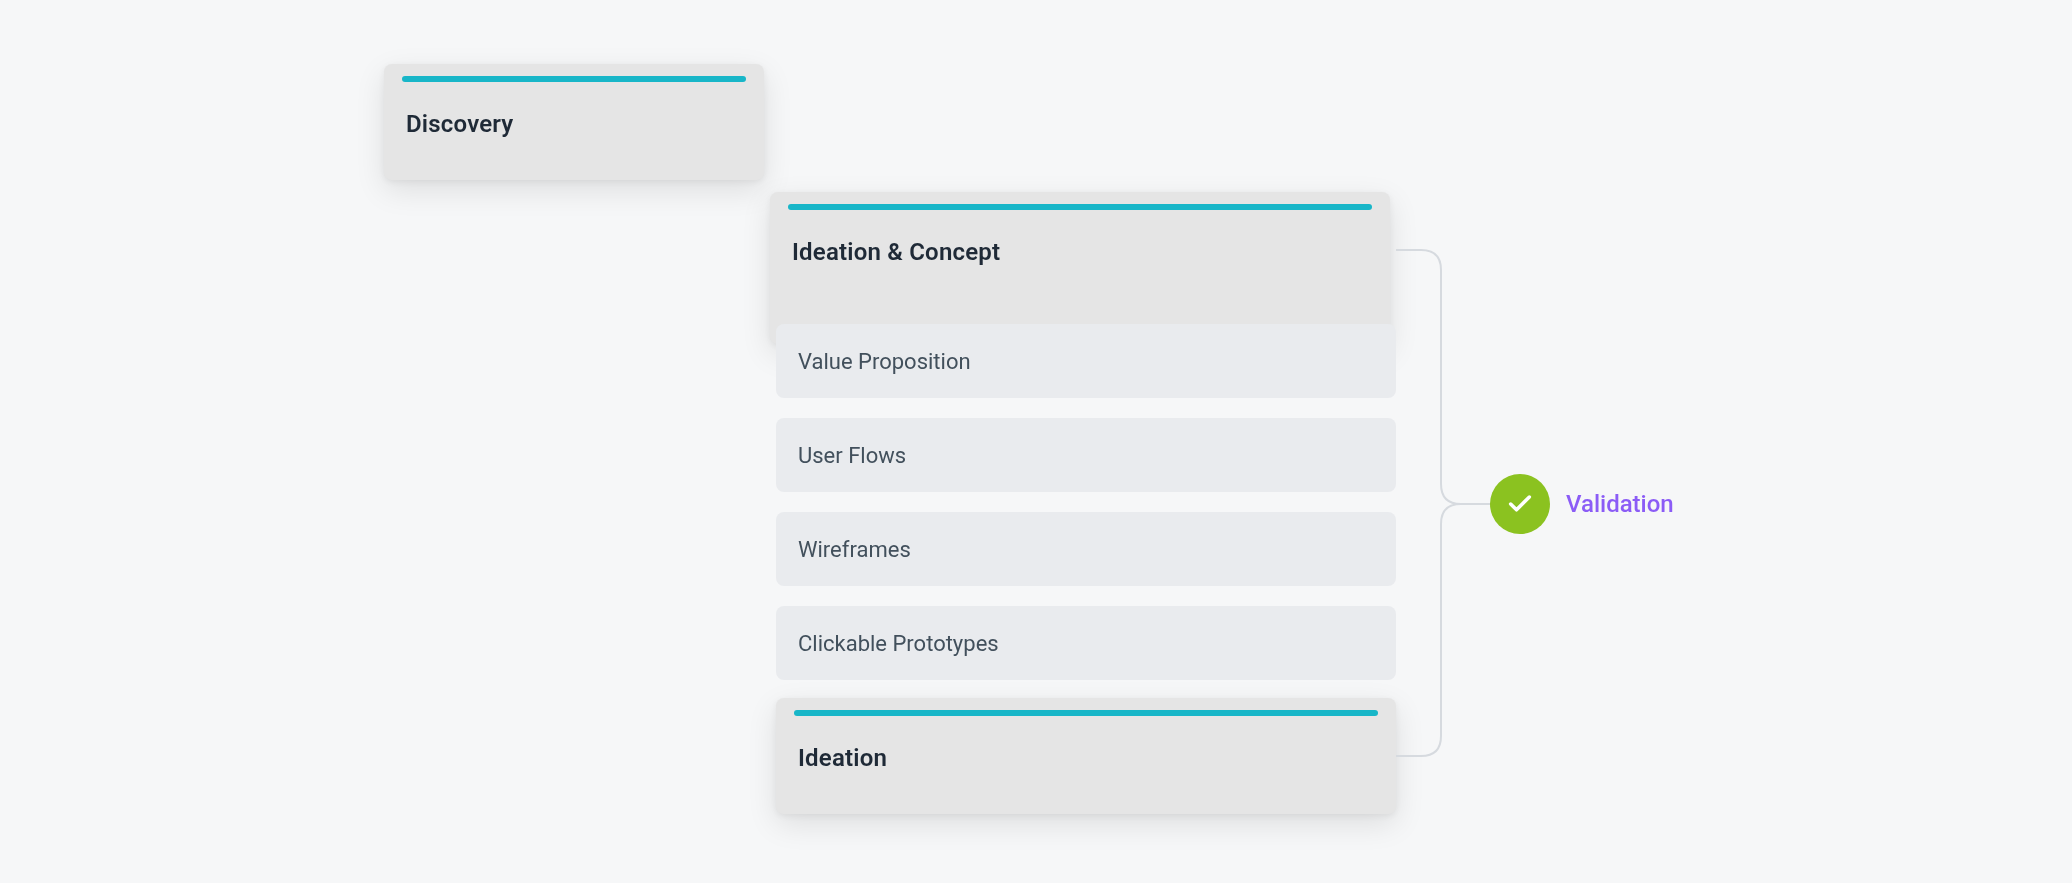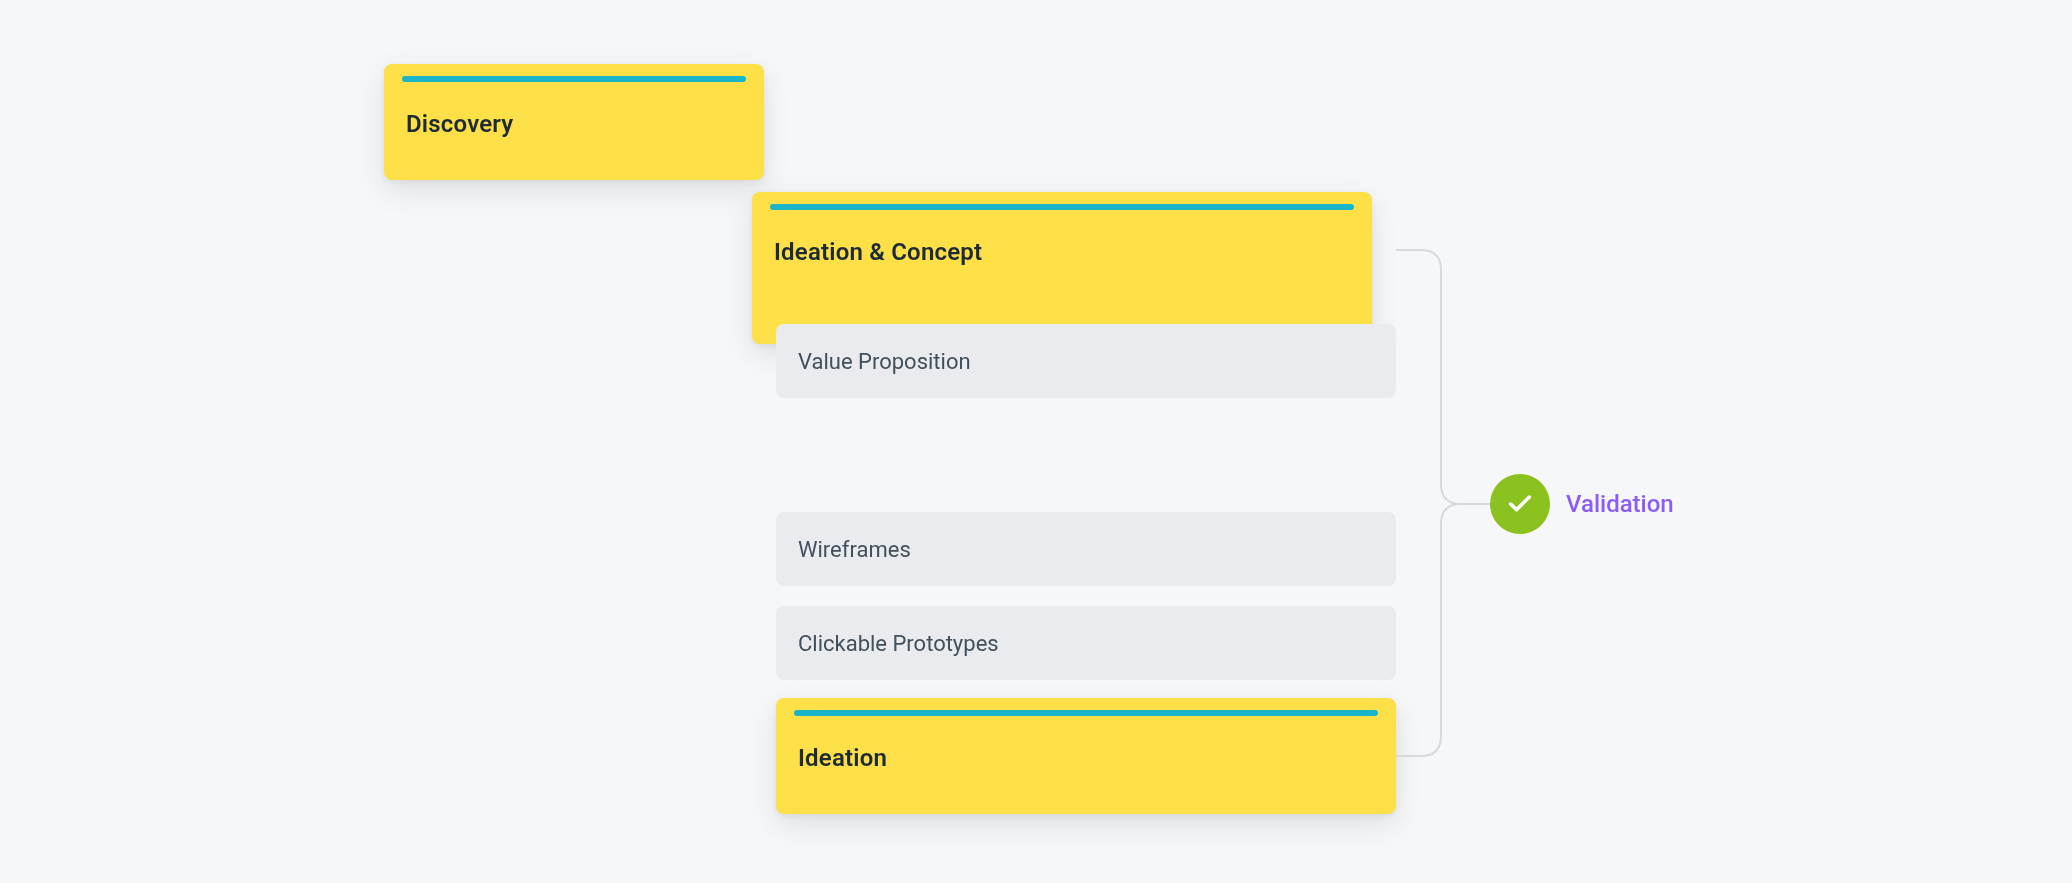--- a/index.html
+++ b/index.html
@@ -13,21 +13,21 @@
   }
   .stage {
     position: relative;
     width: 2072px;
     height: 883px;
   }
 
   
   .phase-card {
     position: absolute;
-    background: #fde047;
+    background: #e5e5e5;
     border-radius: 8px;
     box-shadow: 0 10px 30px rgba(0,0,0,0.10), 0 2px 6px rgba(0,0,0,0.06);
     box-sizing: border-box;
   }
   .phase-card .topbar {
     position: absolute;
     left: 18px;
     right: 18px;
     top: 12px;
     height: 6px;
@@ -94,27 +94,30 @@
 </head>
 <body>
 
 <div class="stage">
 
   <div class="phase-card" style="left:384px; top:64px; width:380px; height:116px;">
     <div class="topbar"></div>
     <div class="label">Discovery</div>
   </div>
 
-  <div class="phase-card" style="left:752px; top:192px; width:620px; height:152px;">
+  <div class="phase-card" style="left:770px; top:192px; width:620px; height:152px;">
     <div class="topbar"></div>
     <div class="label">Ideation &amp; Concept</div>
   </div>
 
   <div class="task-card" style="left:776px; top:324px; width:620px;">
     <div class="label">Value Proposition</div>
+  </div>
+  <div class="task-card" style="left:776px; top:418px; width:620px;">
+    <div class="label">User Flows</div>
   </div>
   <div class="task-card" style="left:776px; top:606px; width:620px;">
     <div class="label">Clickable Prototypes</div>
   </div>
   <div class="task-card" style="left:776px; top:512px; width:620px;">
     <div class="label">Wireframes</div>
   </div>
 
   <div class="phase-card" style="left:776px; top:698px; width:620px; height:116px;">
     <div class="topbar"></div>

